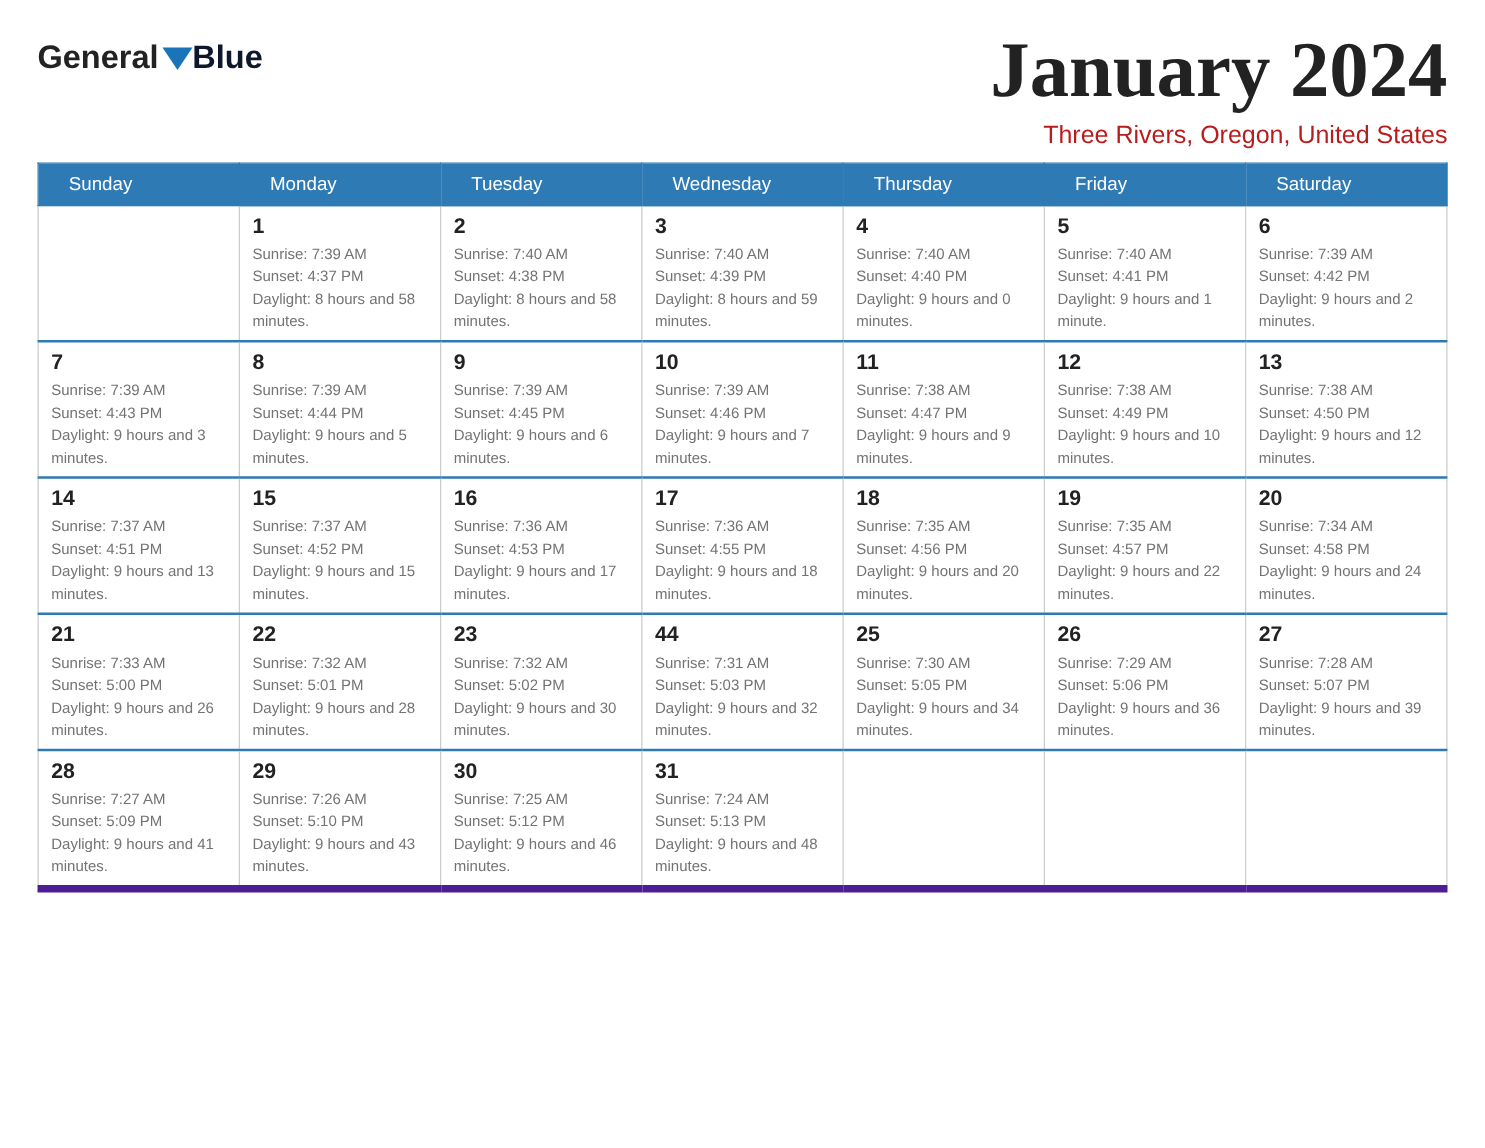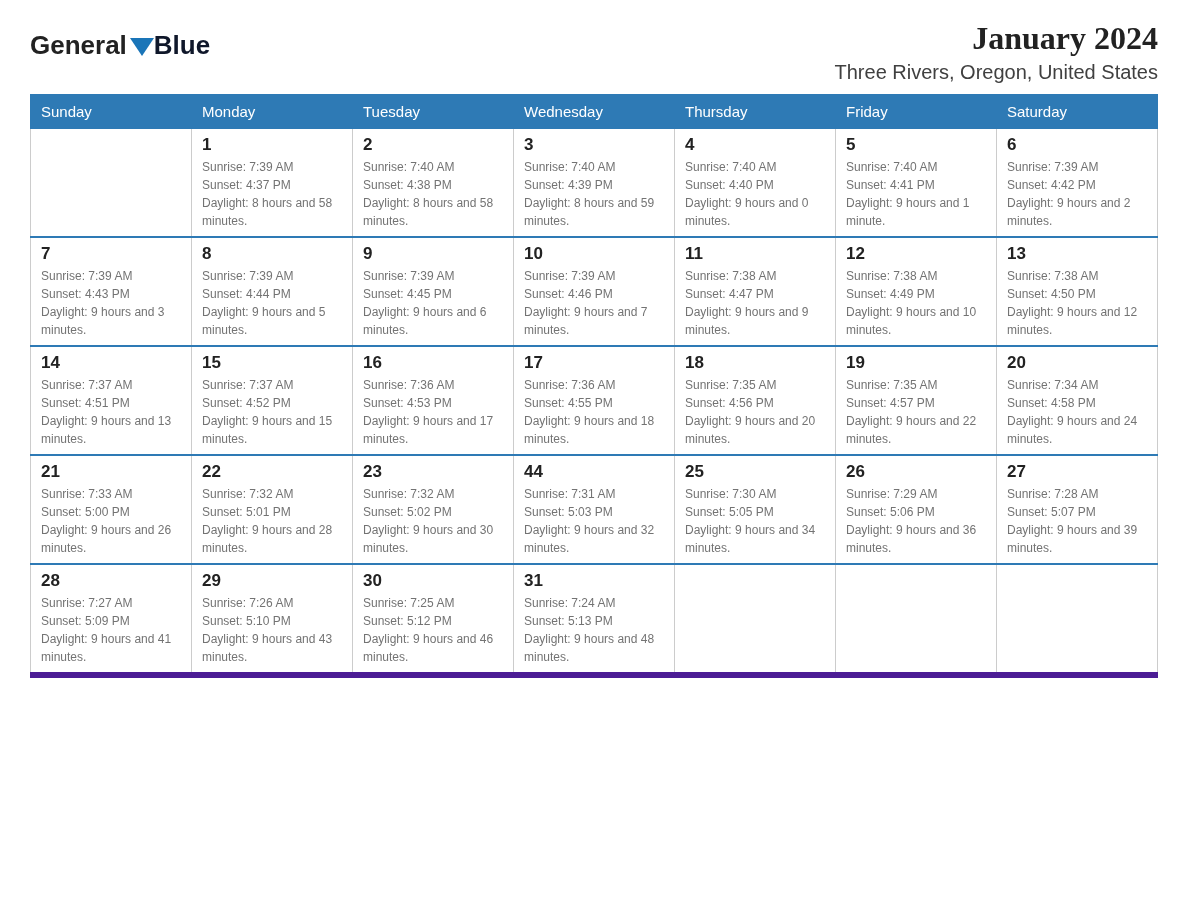--- a/index.html
+++ b/index.html
@@ -46,41 +46,41 @@
       border-left: 12px solid transparent;
       border-right: 12px solid transparent;
       border-top: 18px solid #1a75b8;
       margin-left: 3px;
       margin-bottom: -2px;
     }
     .title-section {
       text-align: right;
     }
     .month-title {
-      font-size: 32px;
+      font-size: 63px;
       font-weight: bold;
       color: #222;
       font-family: Georgia, serif;
     }
     .location {
       font-size: 20px;
-      color: #404040;
+      color: #b91c1c;
       margin-top: 4px;
     }
     table {
       width: 100%;
       border-collapse: collapse;
       margin-top: 8px;
     }
     th {
       background-color: #2e7ab5;
       color: #fff;
       font-size: 15px;
       font-weight: normal;
-      padding: 8px 10px;
+      padding: 8px 24px;
       text-align: left;
       border: 1px solid #2e7ab5;
     }
     td {
       border: 1px solid #ccc;
       vertical-align: top;
       padding: 6px 10px;
       width: 14.28%;
       min-height: 110px;
     }

